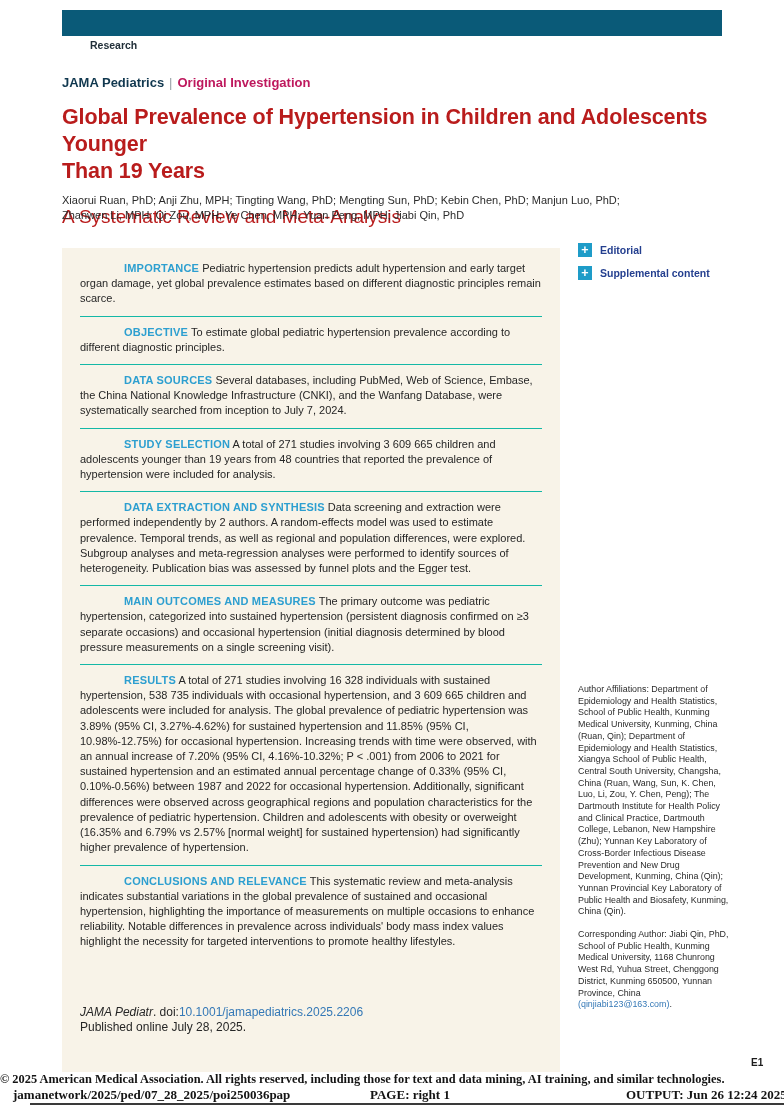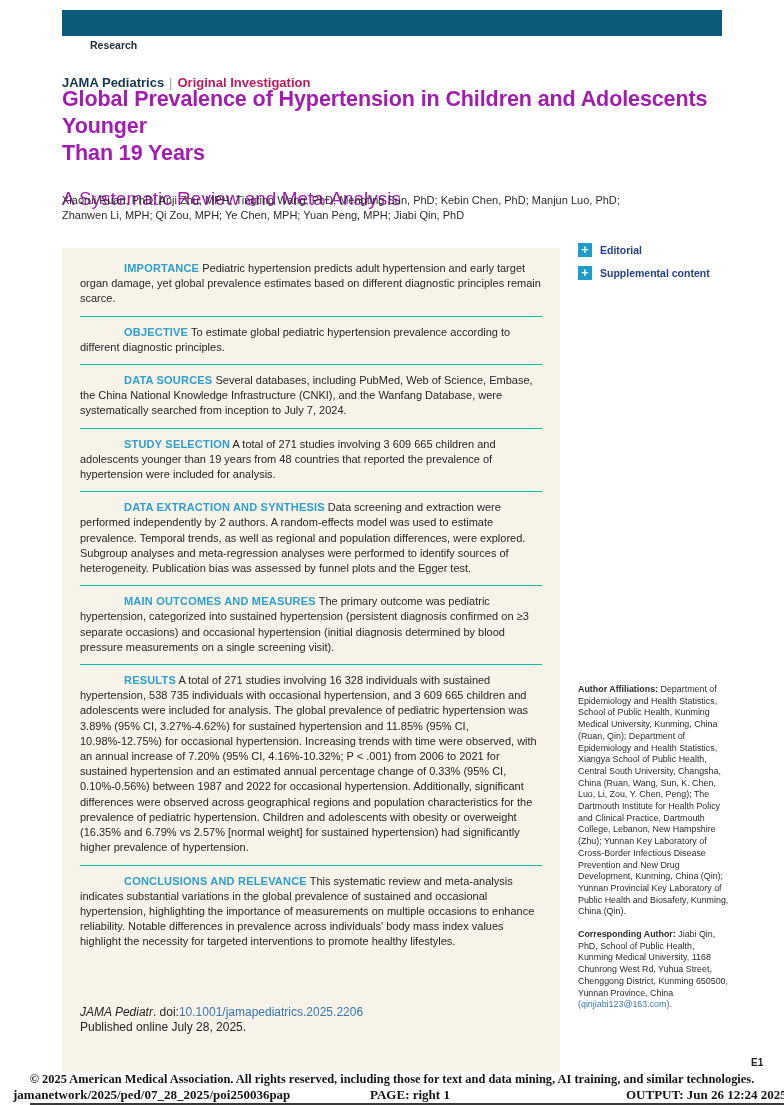--- a/index.html
+++ b/index.html
@@ -8,21 +8,21 @@
     font-family:"Liberation Sans", sans-serif; overflow:hidden; color:#1c1c1c;
   }
   .masthead-bar { position:absolute; left:62px; top:10px; width:660px; height:26px; background:#0a5a78; }
   .research-label { position:absolute; left:62px; top:39px; font-size:10.5px; font-weight:bold; color:#22303a;padding-left:28px; }
 
   .journal-line { position:absolute; left:62px; top:75px; font-size:13px; }
   .journal-name { font-weight:bold; color:#11384f; }
   .journal-divider { color:#97a0a6; padding:0 5px; }
   .category { color:#be185d; font-weight:bold; }
 
-  .title-block { position:absolute; left:62px; top:86px; width:666px; color:#a21caf; }
+  .title-block { position:absolute; left:62px; top:104px; width:666px; color:#b91c1c; }
   .title { font-size:21.5px; font-weight:bold; line-height:27px; letter-spacing:-0.1px; }
   .subtitle { font-size:19px; font-weight:normal; line-height:24px; margin-top:20px; }
 
   .authors { position:absolute; left:62px; top:193px; width:600px; font-size:11px; line-height:15px; color:#2b2b2b; }
 
   .abstract-box {
     position:absolute; left:62px; top:248px; width:498px; height:824px;
     background:#f8f3e8; box-sizing:border-box; padding:5px 18px 12px 18px;
     display:flex; flex-direction:column; overflow:hidden;
   }
@@ -40,25 +40,25 @@
   .res-link { display:flex; align-items:center; margin-bottom:9px; cursor:pointer; }
   .plus-icon {
     width:14px; height:14px; background:#1e9cc8; color:#ffffff; flex:0 0 14px;
     display:flex; align-items:center; justify-content:center;
     font-size:12.5px; font-weight:bold; line-height:1; margin-right:8px;
   }
   .res-link-label { font-size:10.5px; font-weight:bold; color:#243f8f; }
 
   .affiliations { position:absolute; left:578px; top:684px; width:153px; font-size:8.9px; line-height:11.7px; color:#2b2b2b; }
   .aff-para { margin:0 0 11px 0; }
-  .bold-label { font-weight:bold;margin-top:10px; }
+  .bold-label { font-weight:normal;margin-top:10px; }
 
   .footer-pagenum { position:absolute; top:1057px; left:751px; font-size:10px; font-weight:bold; color:#1c1c1c; }
   .footer-copyright {
-    position:absolute; top:1072px; left:0; width:784px; text-align:center;
+    position:absolute; top:1072px; left:0; width:784px; text-align:left;
     font-family:"Liberation Serif", serif; font-size:12.4px; font-weight:bold;
     color:#141414; white-space:nowrap;
   }
   .footer-slugline {
     position:absolute; top:1087px; left:0; width:729px; height:18px;
     font-family:"Liberation Serif", serif; font-size:13px; font-weight:bold; color:#141414;
   }
   .slug-item { position:absolute; white-space:nowrap; }
   .slug-name { left:13px; }
   .slug-page { left:370px; }

